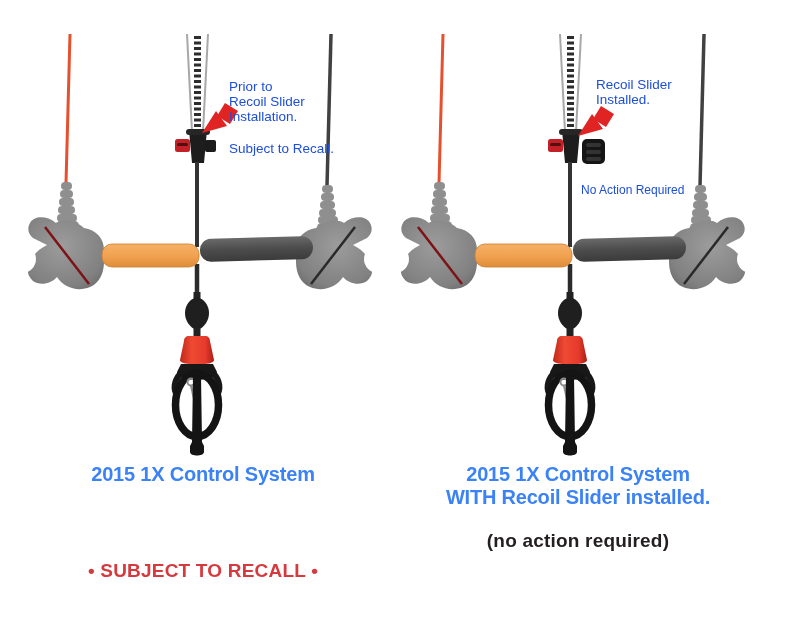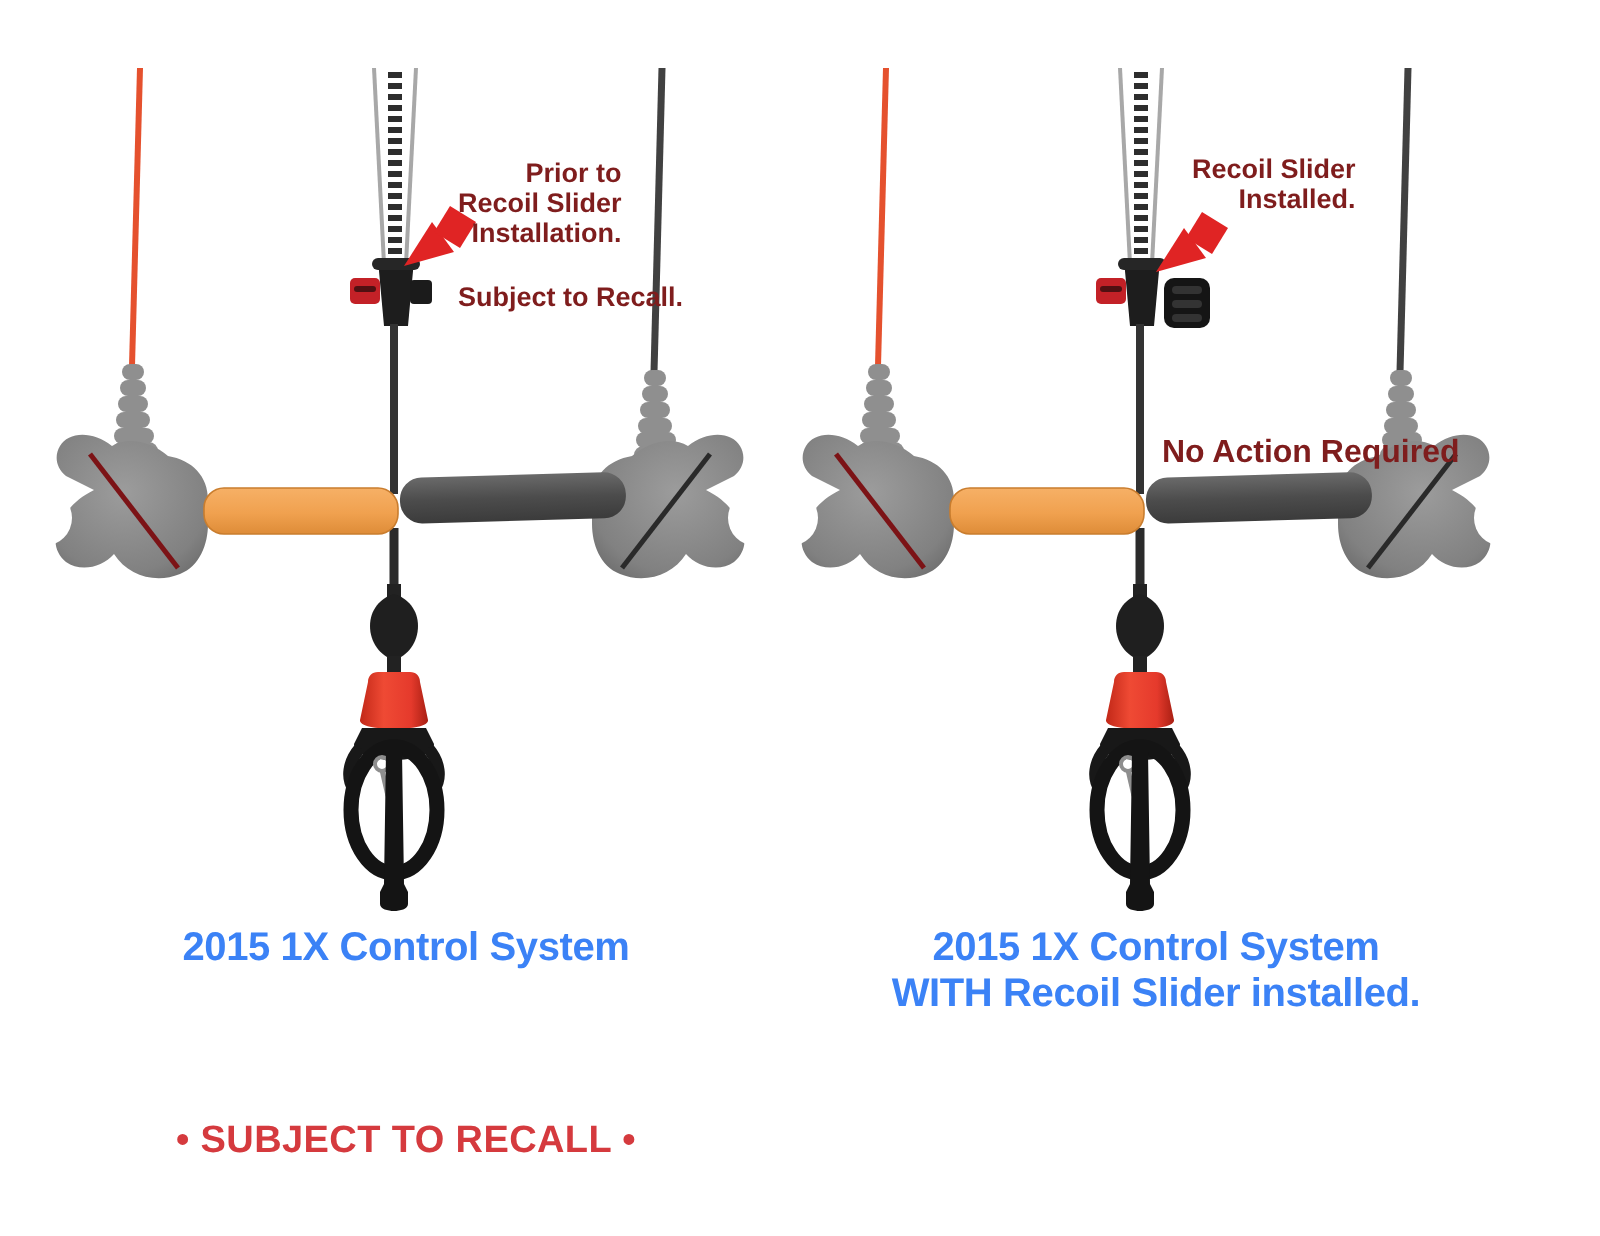--- a/index.html
+++ b/index.html
@@ -2,39 +2,39 @@
 <html><head>
 <meta charset="utf-8">
 <style>
   html,body{margin:0;padding:0;background:#fff;}
   .canvas{
     position:relative;width:800px;height:618px;background:#ffffff;overflow:hidden;
     font-family:"Liberation Sans",sans-serif;color:#231f20;
   }
   .art{position:absolute;left:0;top:0;}
   .annot{
-    position:absolute;font-size:13.5px;line-height:15px;font-weight:700;
-    color:#7f1d1d;white-space:nowrap;text-align:right;
+    position:absolute;font-size:13.5px;line-height:15px;font-weight:400;
+    color:#1d4ed8;white-space:nowrap;
   }
   .annot span{display:block;}
   .caption{
     position:absolute;width:290px;text-align:center;font-size:20px;line-height:23px;
     font-weight:700;color:#3b82f6;letter-spacing:-0.2px;
   }
   .caption span{display:block;}
   .status{
     position:absolute;width:290px;text-align:center;font-size:19px;line-height:22px;
     font-weight:700;letter-spacing:0.2px;
   }
   .status.recall{color:#d53a3e;margin-top:30px;}
   .status.ok{color:#231f20;font-weight:700;}
   .annot-left{left:229px;top:79px;}
   .note-left{left:229px;top:141px;}
   .annot-right{left:596px;top:77px;}
-  .note-right{left:581px;top:183px;font-size:16px;margin-top:36px;}
+  .note-right{left:581px;top:183px;font-size:12px;}
   .caption-left{left:58px;top:463px;}
   .caption-right{left:433px;top:463px;}
   .status-left{left:58px;top:530px;}
   .status-right{left:433px;top:530px;}
 </style>
 </head>
 <body>
 
 <div class="canvas">
 
@@ -183,14 +183,15 @@
 
   <div class="caption caption-left">
     <span>2015 1X Control System</span>
   </div>
   <div class="status recall status-left">• SUBJECT TO RECALL •</div>
 
   <div class="caption caption-right">
     <span>2015 1X Control System</span>
     <span>WITH Recoil Slider installed.</span>
   </div>
+  <div class="status ok status-right">(no action required)</div>
 
 </div>
 
 </body></html>

